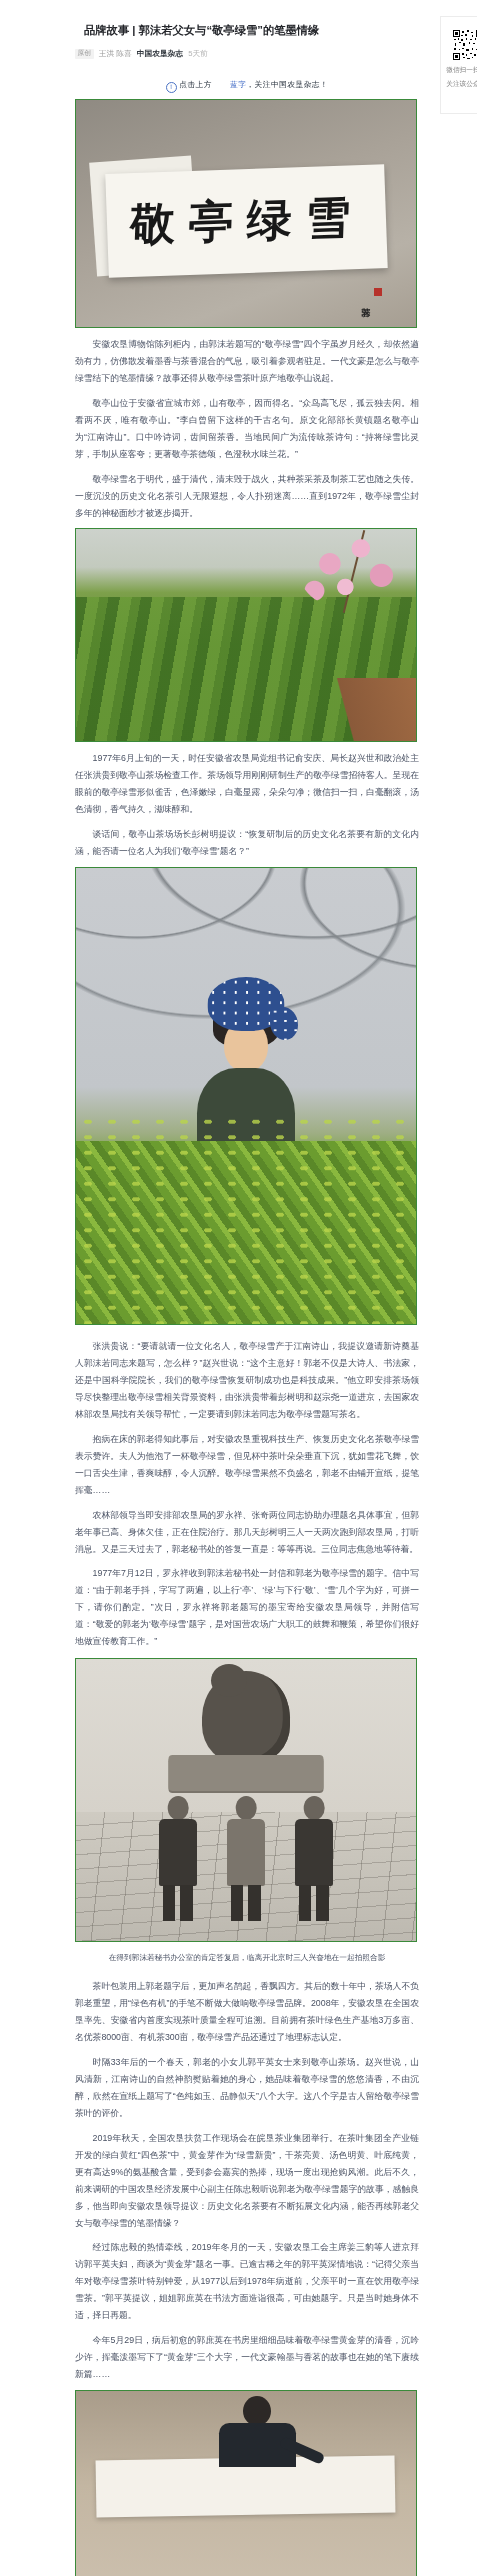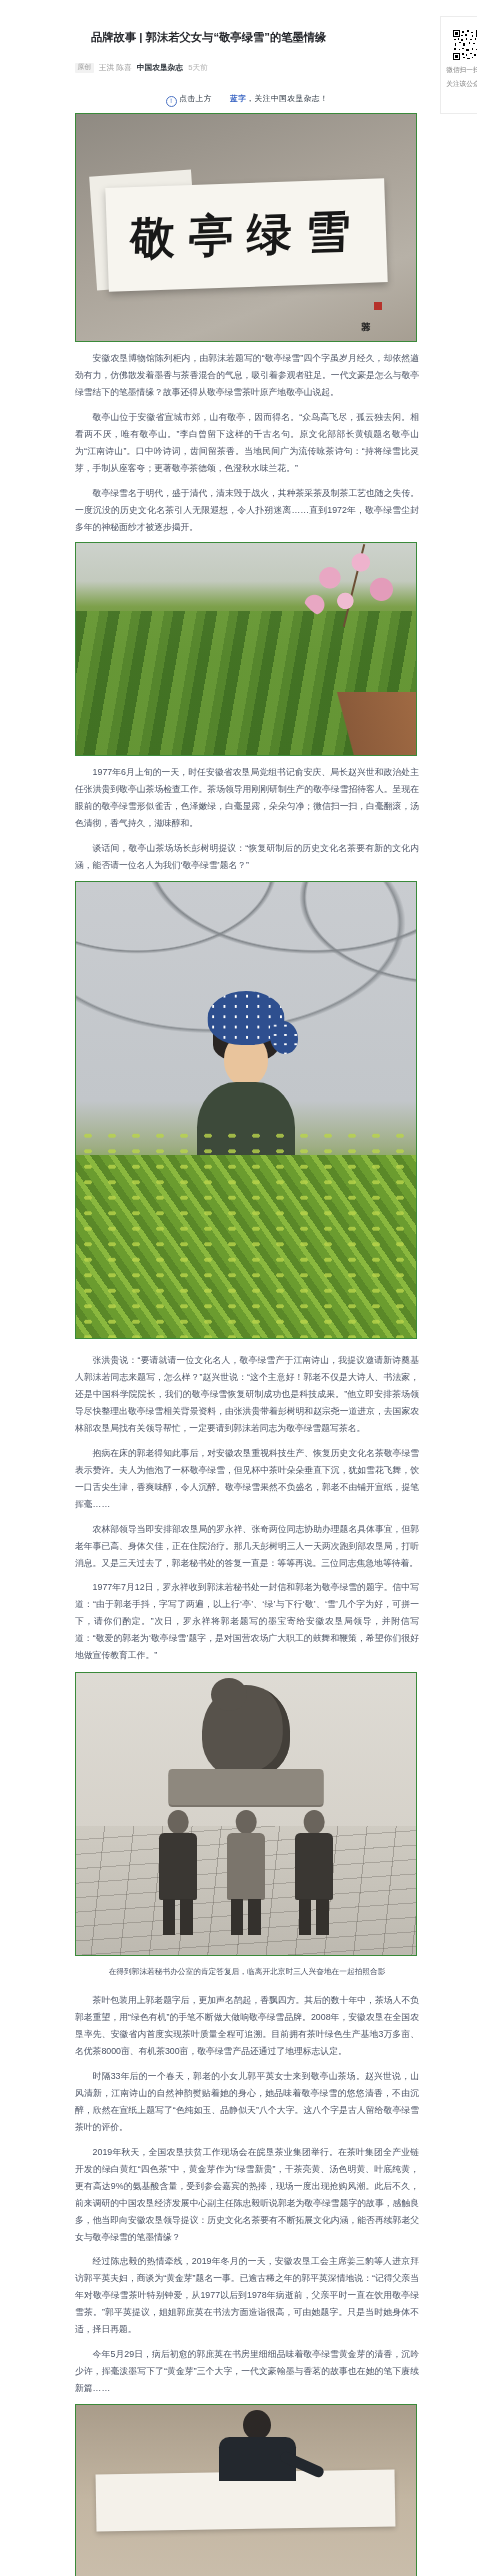--- a/index.html
+++ b/index.html
@@ -6,32 +6,32 @@
   body{
     width:477px;height:3263px;position:relative;overflow:hidden;
     background:#ffffff;
     font-family:"Liberation Sans","DejaVu Sans",sans-serif;
     color:#4a5264;
   }
   .page{width:477px;height:3263px;position:relative;overflow:hidden;}
   .content{width:344px;margin-left:75px;padding-top:13.4px;}
 
   
-  .title{font-size:11.3px;line-height:17.5px;font-weight:700;color:#24262b;margin:16px;}
+  .title{font-size:11.3px;line-height:17.5px;font-weight:700;color:#24262b;margin:9px;}
   .meta{margin-top:7.2px;font-size:7.7px;color:#9a9a9a;display:flex;align-items:center;gap:5.2px;}
   .origin-tag{background:#f2f2f2;color:#9a9a9a;font-size:6.7px;padding:0.5px 2.6px;border-radius:1px;}
   .account{color:#32383f;font-weight:600;}
   .meta .time{color:#b4b4b4;}
 
   
   .notice{margin-top:21.6px;text-align:center;font-family:"DejaVu Serif","Liberation Serif",serif;
     font-size:7.7px;color:#26303c;letter-spacing:0.5px;}
   .notice .up-icon{display:inline-block;width:9.3px;height:9.3px;line-height:8.2px;border:0.8px solid #4a72c4;
     border-radius:50%;color:#4a72c4;font-size:6.2px;text-align:center;vertical-align:-1.5px;margin-right:2.1px;}
-  .notice .blue{color:#3b66c4;font-weight:700;margin-left:18px;}
+  .notice .blue{color:#3b66c4;font-weight:400;margin-left:18px;}
 
   
   .photo{border:1px solid #3a8a3a;width:340px;position:relative;overflow:hidden;background:#bbb;}
   .caption{margin-top:8.2px;text-align:center;font-size:7.7px;line-height:14.4px;color:#4a5264;}
 
   
   .ph1{height:227px;margin-top:6.2px;background:linear-gradient(160deg,#8f8a82 0%,#a9a298 45%,#b7b1a7 75%,#a69e92 100%);}
   .ph1 .paper{position:absolute;left:9%;top:30%;width:82%;height:46%;background:#f7f5ef;
     transform:rotate(-2deg);box-shadow:0 3.1px 7.2px rgba(0,0,0,.25);display:flex;align-items:center;justify-content:center;}
   .ph1 .paper2{position:absolute;left:5%;top:26%;width:30%;height:50%;background:#efede6;transform:rotate(-4deg);}

